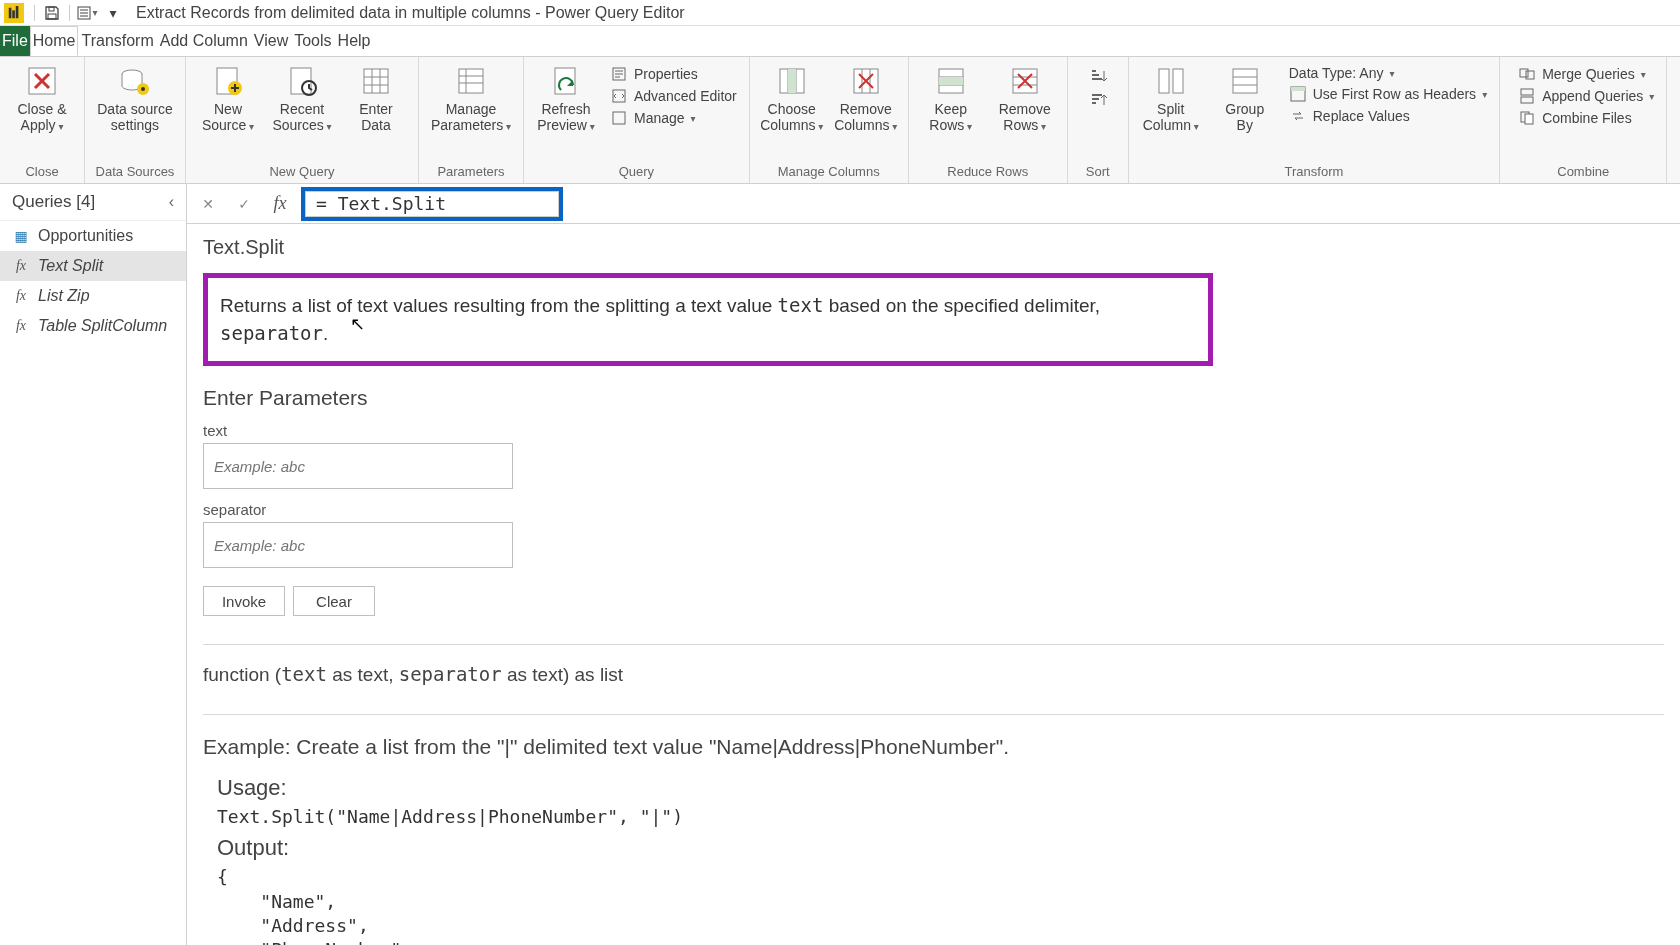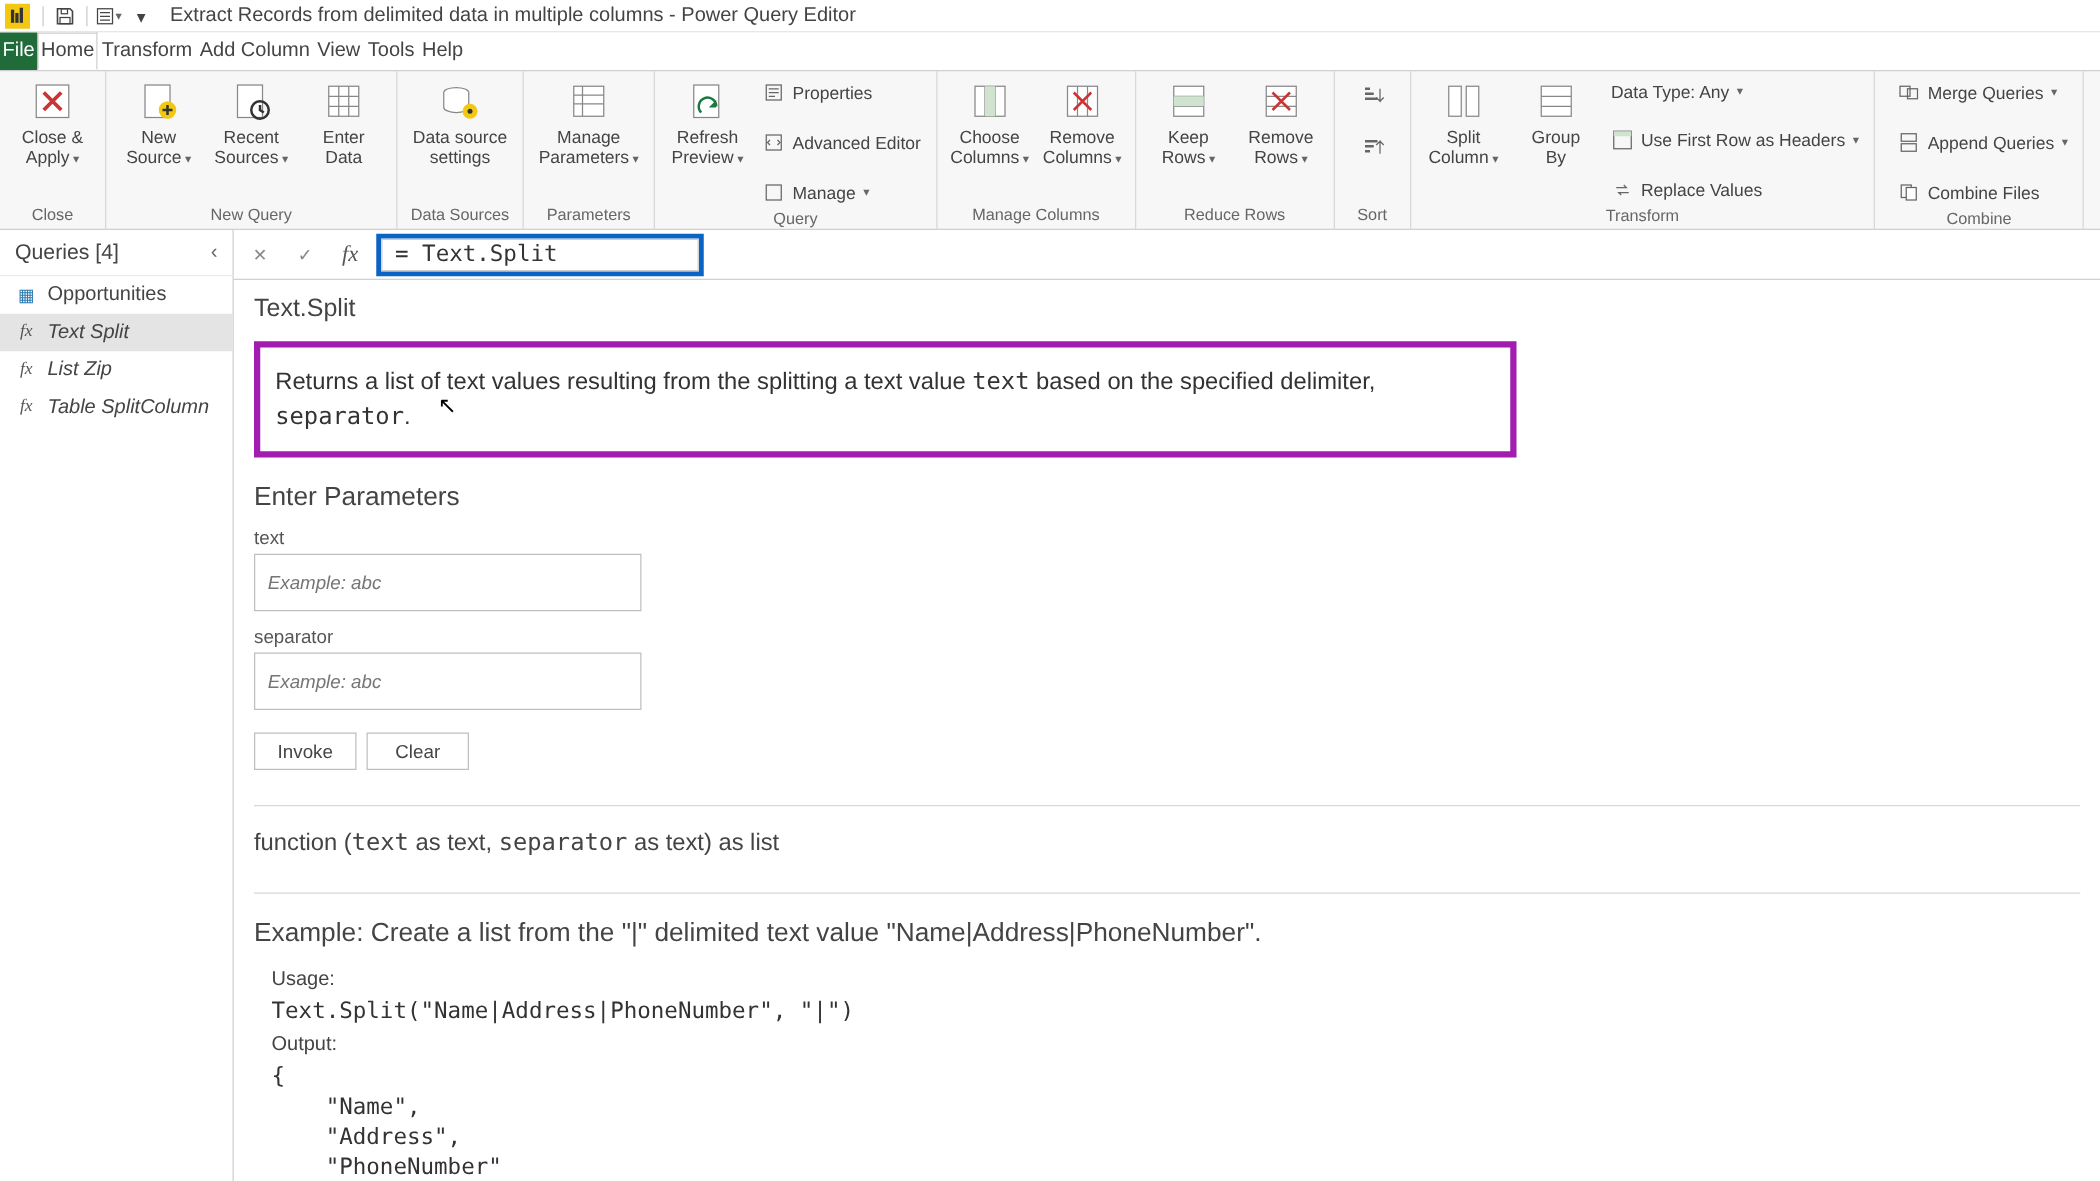--- a/index.html
+++ b/index.html
@@ -21,21 +21,21 @@
 .menubar .tab:not(.file):not(.active) { border: 1px solid transparent; }
 
 
 .ribbon { height: 128px; background: #f7f7f7; border-top: 1px solid #d0d0d0; border-bottom: 1px solid #d0d0d0; display: flex; }
 .ribbon-group { border-right: 1px solid #d8d8d8; display: flex; flex-direction: column; }
 .ribbon-group .controls { flex: 1; display: flex; align-items: flex-start; padding: 4px 6px 0 6px; gap: 2px; }
 .ribbon-group .label { text-align: center; font-size: 13px; color: #666; padding: 2px 0 4px 0; }
 .big-btn { display: flex; flex-direction: column; align-items: center; width: 72px; padding: 2px 0; gap: 2px; }
 .big-btn .icon { width: 36px; height: 36px; display:flex; align-items:center; justify-content:center; }
 .big-btn .text { font-size: 14px; color: #444; text-align: center; line-height: 1.15; white-space: pre-line; }
-.small-stack { display: flex; flex-direction: column; gap: 18px; padding-top: 2px; }
+.small-stack { display: flex; flex-direction: column; gap: 0; padding-top: 2px; }
 .small-btn { display: flex; align-items: center; gap: 6px; padding: 2px 6px; font-size: 14px; color: #444; white-space: nowrap; }
 .small-btn .sicon { width: 18px; height: 18px; display:flex; align-items:center; justify-content:center; }
 .drop::after { content:" ▾"; font-size:10px; color:#666;}
 
 
 .body { display: flex; height: calc(945px - 26px - 30px - 128px); }
 .queries-pane { width: 187px; border-right: 1px solid #d0d0d0; background: #fff; }
 .queries-header { display: flex; align-items: center; justify-content: space-between; padding: 8px 12px; font-size: 17px; color: #444; border-bottom: 1px solid #eee; }
 .queries-header .collapse { color:#666; font-size:16px;}
 .query-item { display: flex; align-items: center; gap: 8px; padding: 6px 12px; font-size: 16px; color: #444; }
@@ -60,21 +60,21 @@
 .enter-params { font-size: 21px; color: #444; margin: 20px 0 12px 0; }
 .param-label { font-size: 15px; color: #555; margin-bottom: 4px; }
 .param-input { width: 310px; height: 46px; border: 1px solid #bfbfbf; padding: 2px 10px; font-size: 15px; font-style: italic; color: #999; margin-bottom: 12px; }
 .btn-row { display: flex; gap: 8px; margin-top: 6px; }
 .pq-btn { width: 82px; height: 30px; border: 1px solid #bfbfbf; background: #fff; font-size: 15px; color: #444; }
 .hr { border:none; border-top:1px solid #d8d8d8; margin: 28px 0 18px 0; }
 .signature { font-size: 19px; color: #444; }
 .signature code { font-family: Consolas, monospace; }
 .example-title { font-size: 21px; color: #444; margin: 20px 0 16px 0; }
 .code-block { font-family: Consolas, monospace; font-size: 18px; color: #333; line-height: 1.35; white-space: pre; margin-left: 14px; }
-.usage-label, .output-label { font-size: 16px; color:#444; margin: 6px 0 4px 14px; }
+.usage-label, .output-label { font-size: 22px; color:#444; margin: 6px 0 4px 14px; }
 
 svg { display:block; }
 </style>
 </head>
 <body>
 
 <div class="titlebar">
   <div class="app-icon">
     <svg viewBox="0 0 16 16">
         <rect x="2" y="2" width="3" height="12" fill="#333"></rect>
@@ -123,72 +123,72 @@
           </div>
         <div class="text drop">Close &amp;
 Apply</div>
       </div>
     </div>
     <div class="label">Close</div>
   </div>
 
   <div class="ribbon-group">
     <div class="controls">
-      <div class="big-btn">
-        <div class="icon">
-            <svg width="34" height="34" viewBox="0 0 34 34">
-              <rect x="6" y="4" width="20" height="26" fill="#fff" stroke="#888"></rect>
-              <circle cx="24" cy="24" r="7" fill="#f2c811"></circle>
-              <path d="M24 20v8M20 24h8" stroke="#333" stroke-width="2"></path>
-            </svg>
-          </div>
-        <div class="text drop">New
-Source</div>
-      </div>
-      <div class="big-btn">
-        <div class="icon">
-            <svg width="34" height="34" viewBox="0 0 34 34">
-              <rect x="6" y="4" width="20" height="26" fill="#fff" stroke="#888"></rect>
-              <circle cx="24" cy="24" r="7" fill="none" stroke="#333" stroke-width="2"></circle>
-              <path d="M24 20v4l3 2" stroke="#333" stroke-width="2" fill="none"></path>
-            </svg>
-          </div>
-        <div class="text drop">Recent
-Sources</div>
-      </div>
-      <div class="big-btn">
-        <div class="icon">
-            <svg width="34" height="34" viewBox="0 0 34 34">
-              <rect x="5" y="5" width="24" height="24" fill="#fff" stroke="#888"></rect>
-              <path d="M5 13h24M5 21h24M13 5v24M21 5v24" stroke="#888"></path>
-            </svg>
-          </div>
-        <div class="text">Enter
-Data</div>
-      </div>
-    </div>
-    <div class="label">New Query</div>
-  </div>
-
-  <div class="ribbon-group">
-    <div class="controls">
       <div class="big-btn" style="width:88px">
         <div class="icon">
             <svg width="34" height="34" viewBox="0 0 34 34">
               <ellipse cx="14" cy="10" rx="10" ry="4" fill="#fff" stroke="#888"></ellipse>
               <path d="M4 10v12c0 2 4.5 4 10 4s10-2 10-4V10" fill="#fff" stroke="#888"></path>
               <circle cx="25" cy="25" r="6" fill="#f2c811"></circle>
               <circle cx="25" cy="25" r="2" fill="#333"></circle>
             </svg>
           </div>
         <div class="text">Data source
 settings</div>
       </div>
     </div>
     <div class="label">Data Sources</div>
+  </div>
+
+  <div class="ribbon-group">
+    <div class="controls">
+      <div class="big-btn">
+        <div class="icon">
+            <svg width="34" height="34" viewBox="0 0 34 34">
+              <rect x="6" y="4" width="20" height="26" fill="#fff" stroke="#888"></rect>
+              <circle cx="24" cy="24" r="7" fill="#f2c811"></circle>
+              <path d="M24 20v8M20 24h8" stroke="#333" stroke-width="2"></path>
+            </svg>
+          </div>
+        <div class="text drop">New
+Source</div>
+      </div>
+      <div class="big-btn">
+        <div class="icon">
+            <svg width="34" height="34" viewBox="0 0 34 34">
+              <rect x="6" y="4" width="20" height="26" fill="#fff" stroke="#888"></rect>
+              <circle cx="24" cy="24" r="7" fill="none" stroke="#333" stroke-width="2"></circle>
+              <path d="M24 20v4l3 2" stroke="#333" stroke-width="2" fill="none"></path>
+            </svg>
+          </div>
+        <div class="text drop">Recent
+Sources</div>
+      </div>
+      <div class="big-btn">
+        <div class="icon">
+            <svg width="34" height="34" viewBox="0 0 34 34">
+              <rect x="5" y="5" width="24" height="24" fill="#fff" stroke="#888"></rect>
+              <path d="M5 13h24M5 21h24M13 5v24M21 5v24" stroke="#888"></path>
+            </svg>
+          </div>
+        <div class="text">Enter
+Data</div>
+      </div>
+    </div>
+    <div class="label">New Query</div>
   </div>
 
   <div class="ribbon-group">
     <div class="controls">
       <div class="big-btn" style="width:92px">
         <div class="icon">
             <svg width="34" height="34" viewBox="0 0 34 34">
               <rect x="5" y="5" width="24" height="24" fill="#fff" stroke="#888"></rect>
               <path d="M5 12h24M5 19h24M12 5v24" stroke="#888"></path>
             </svg>

